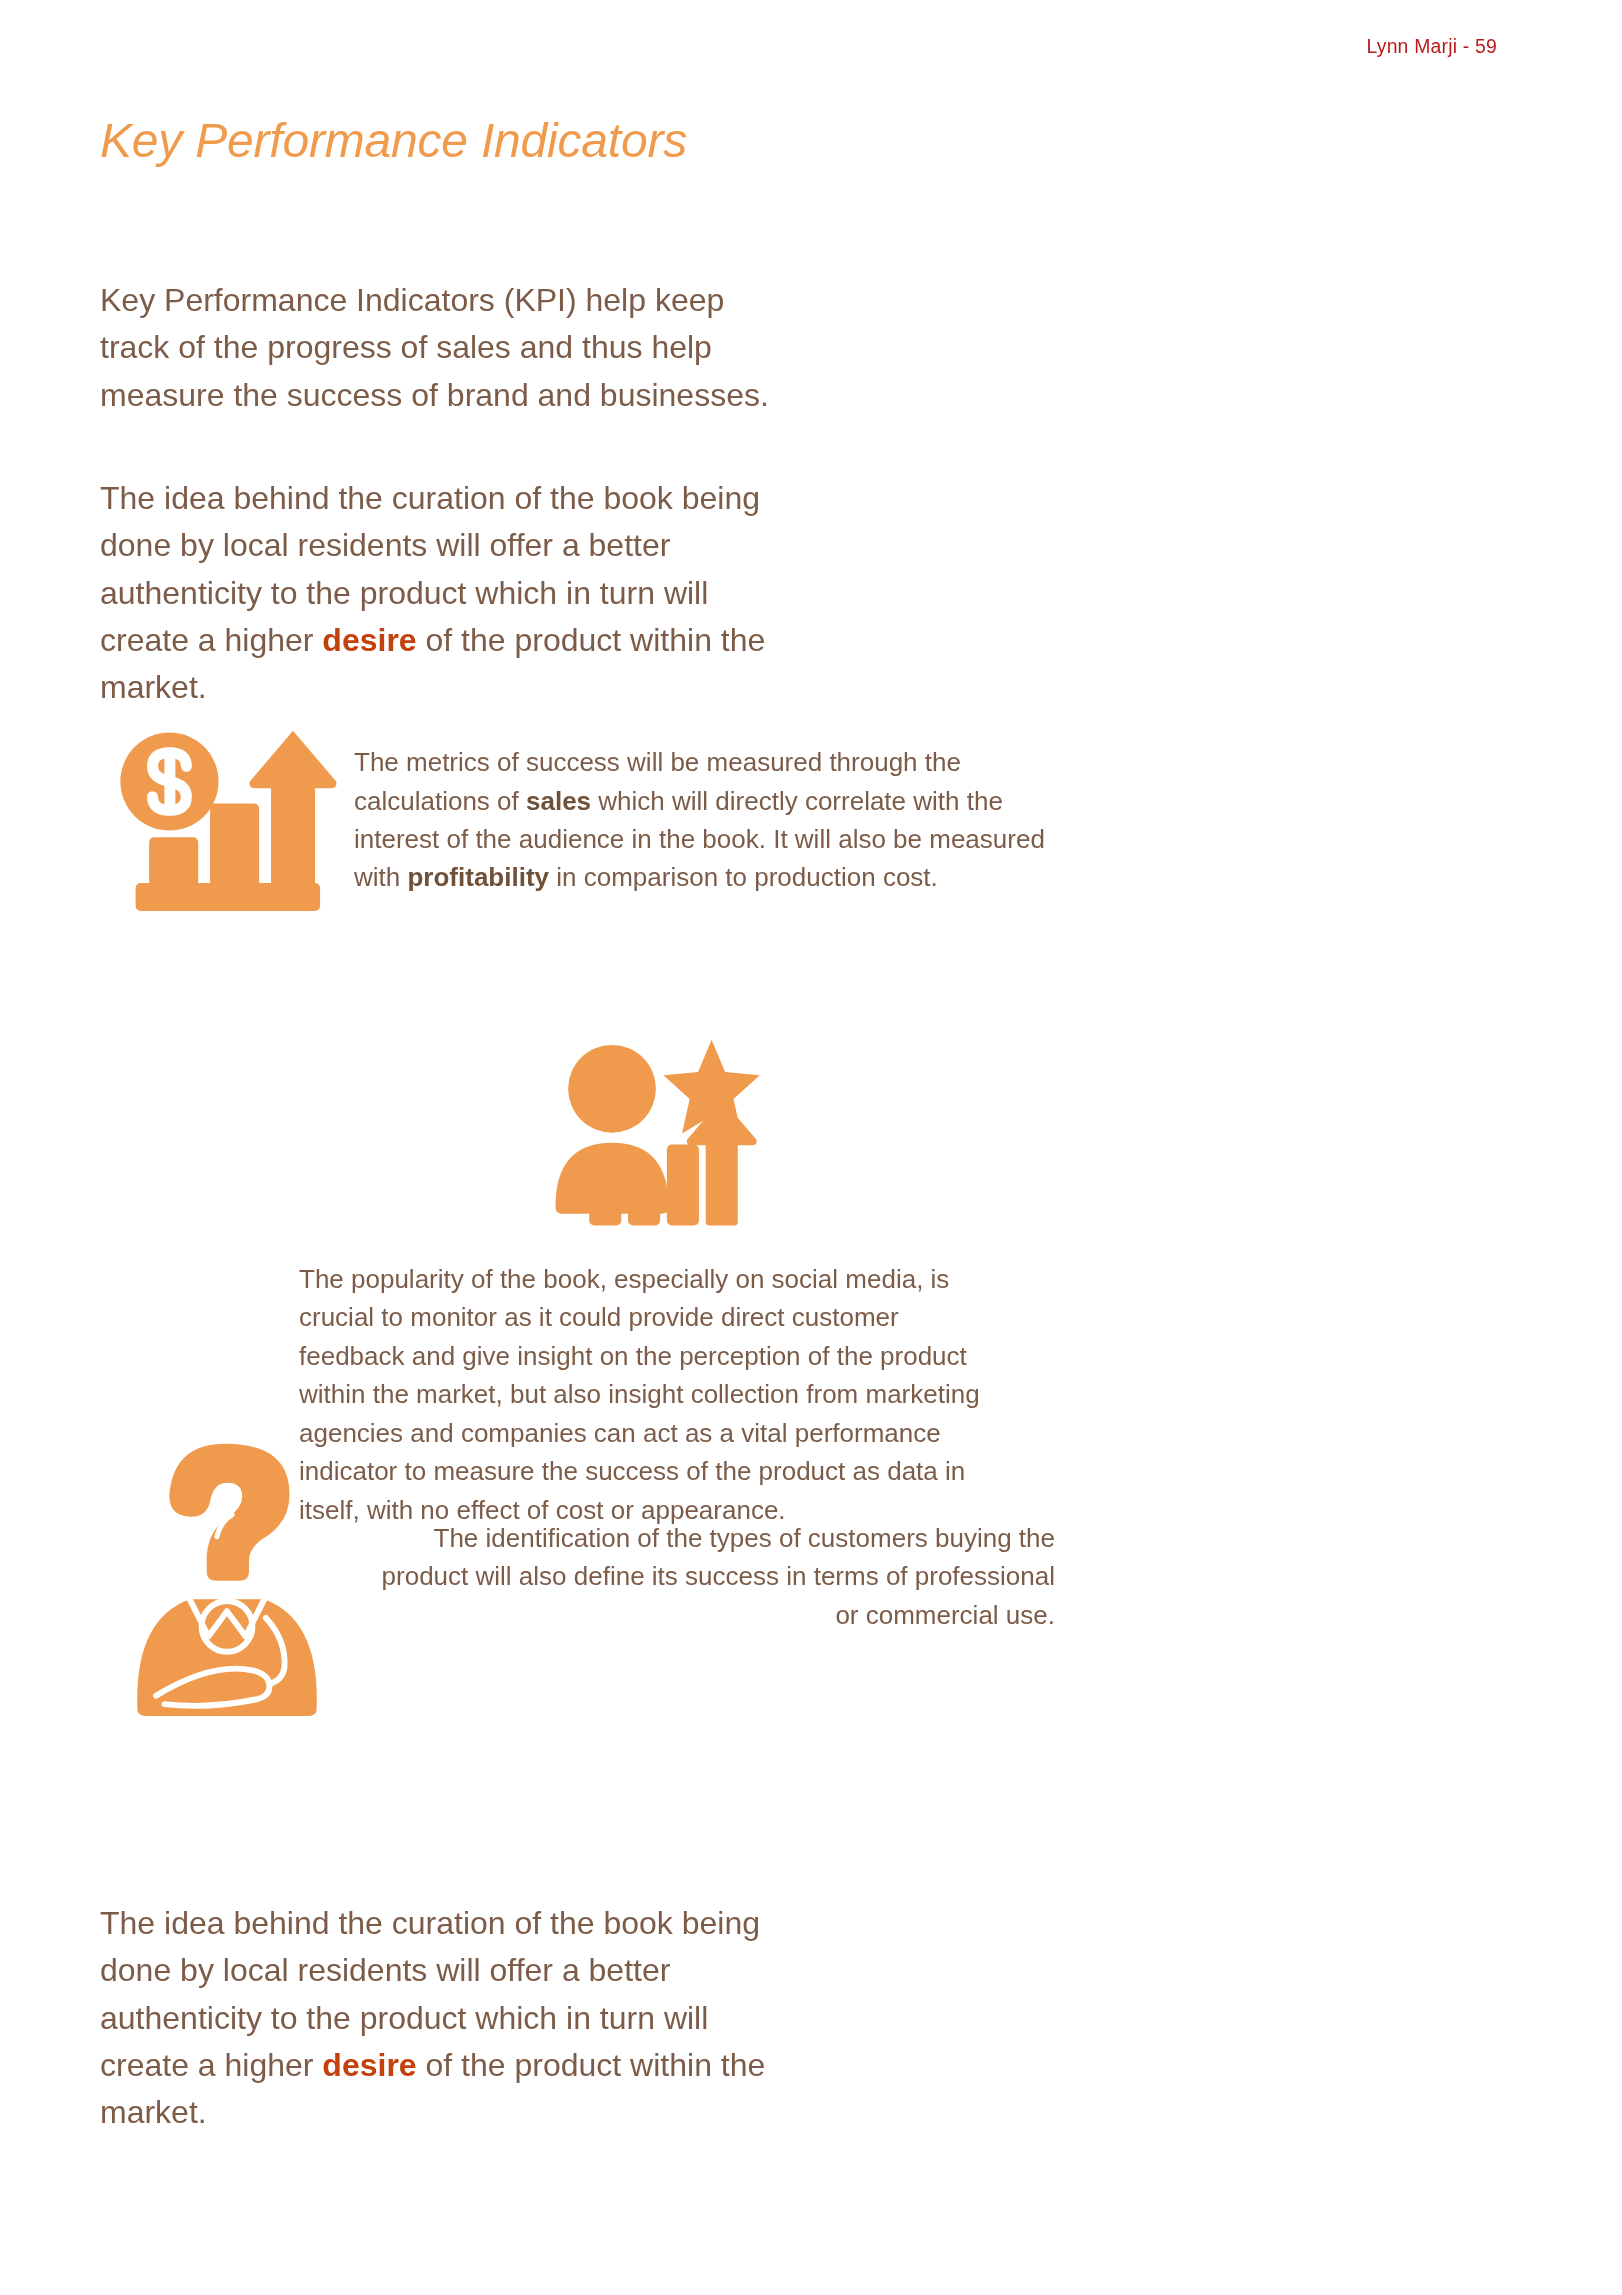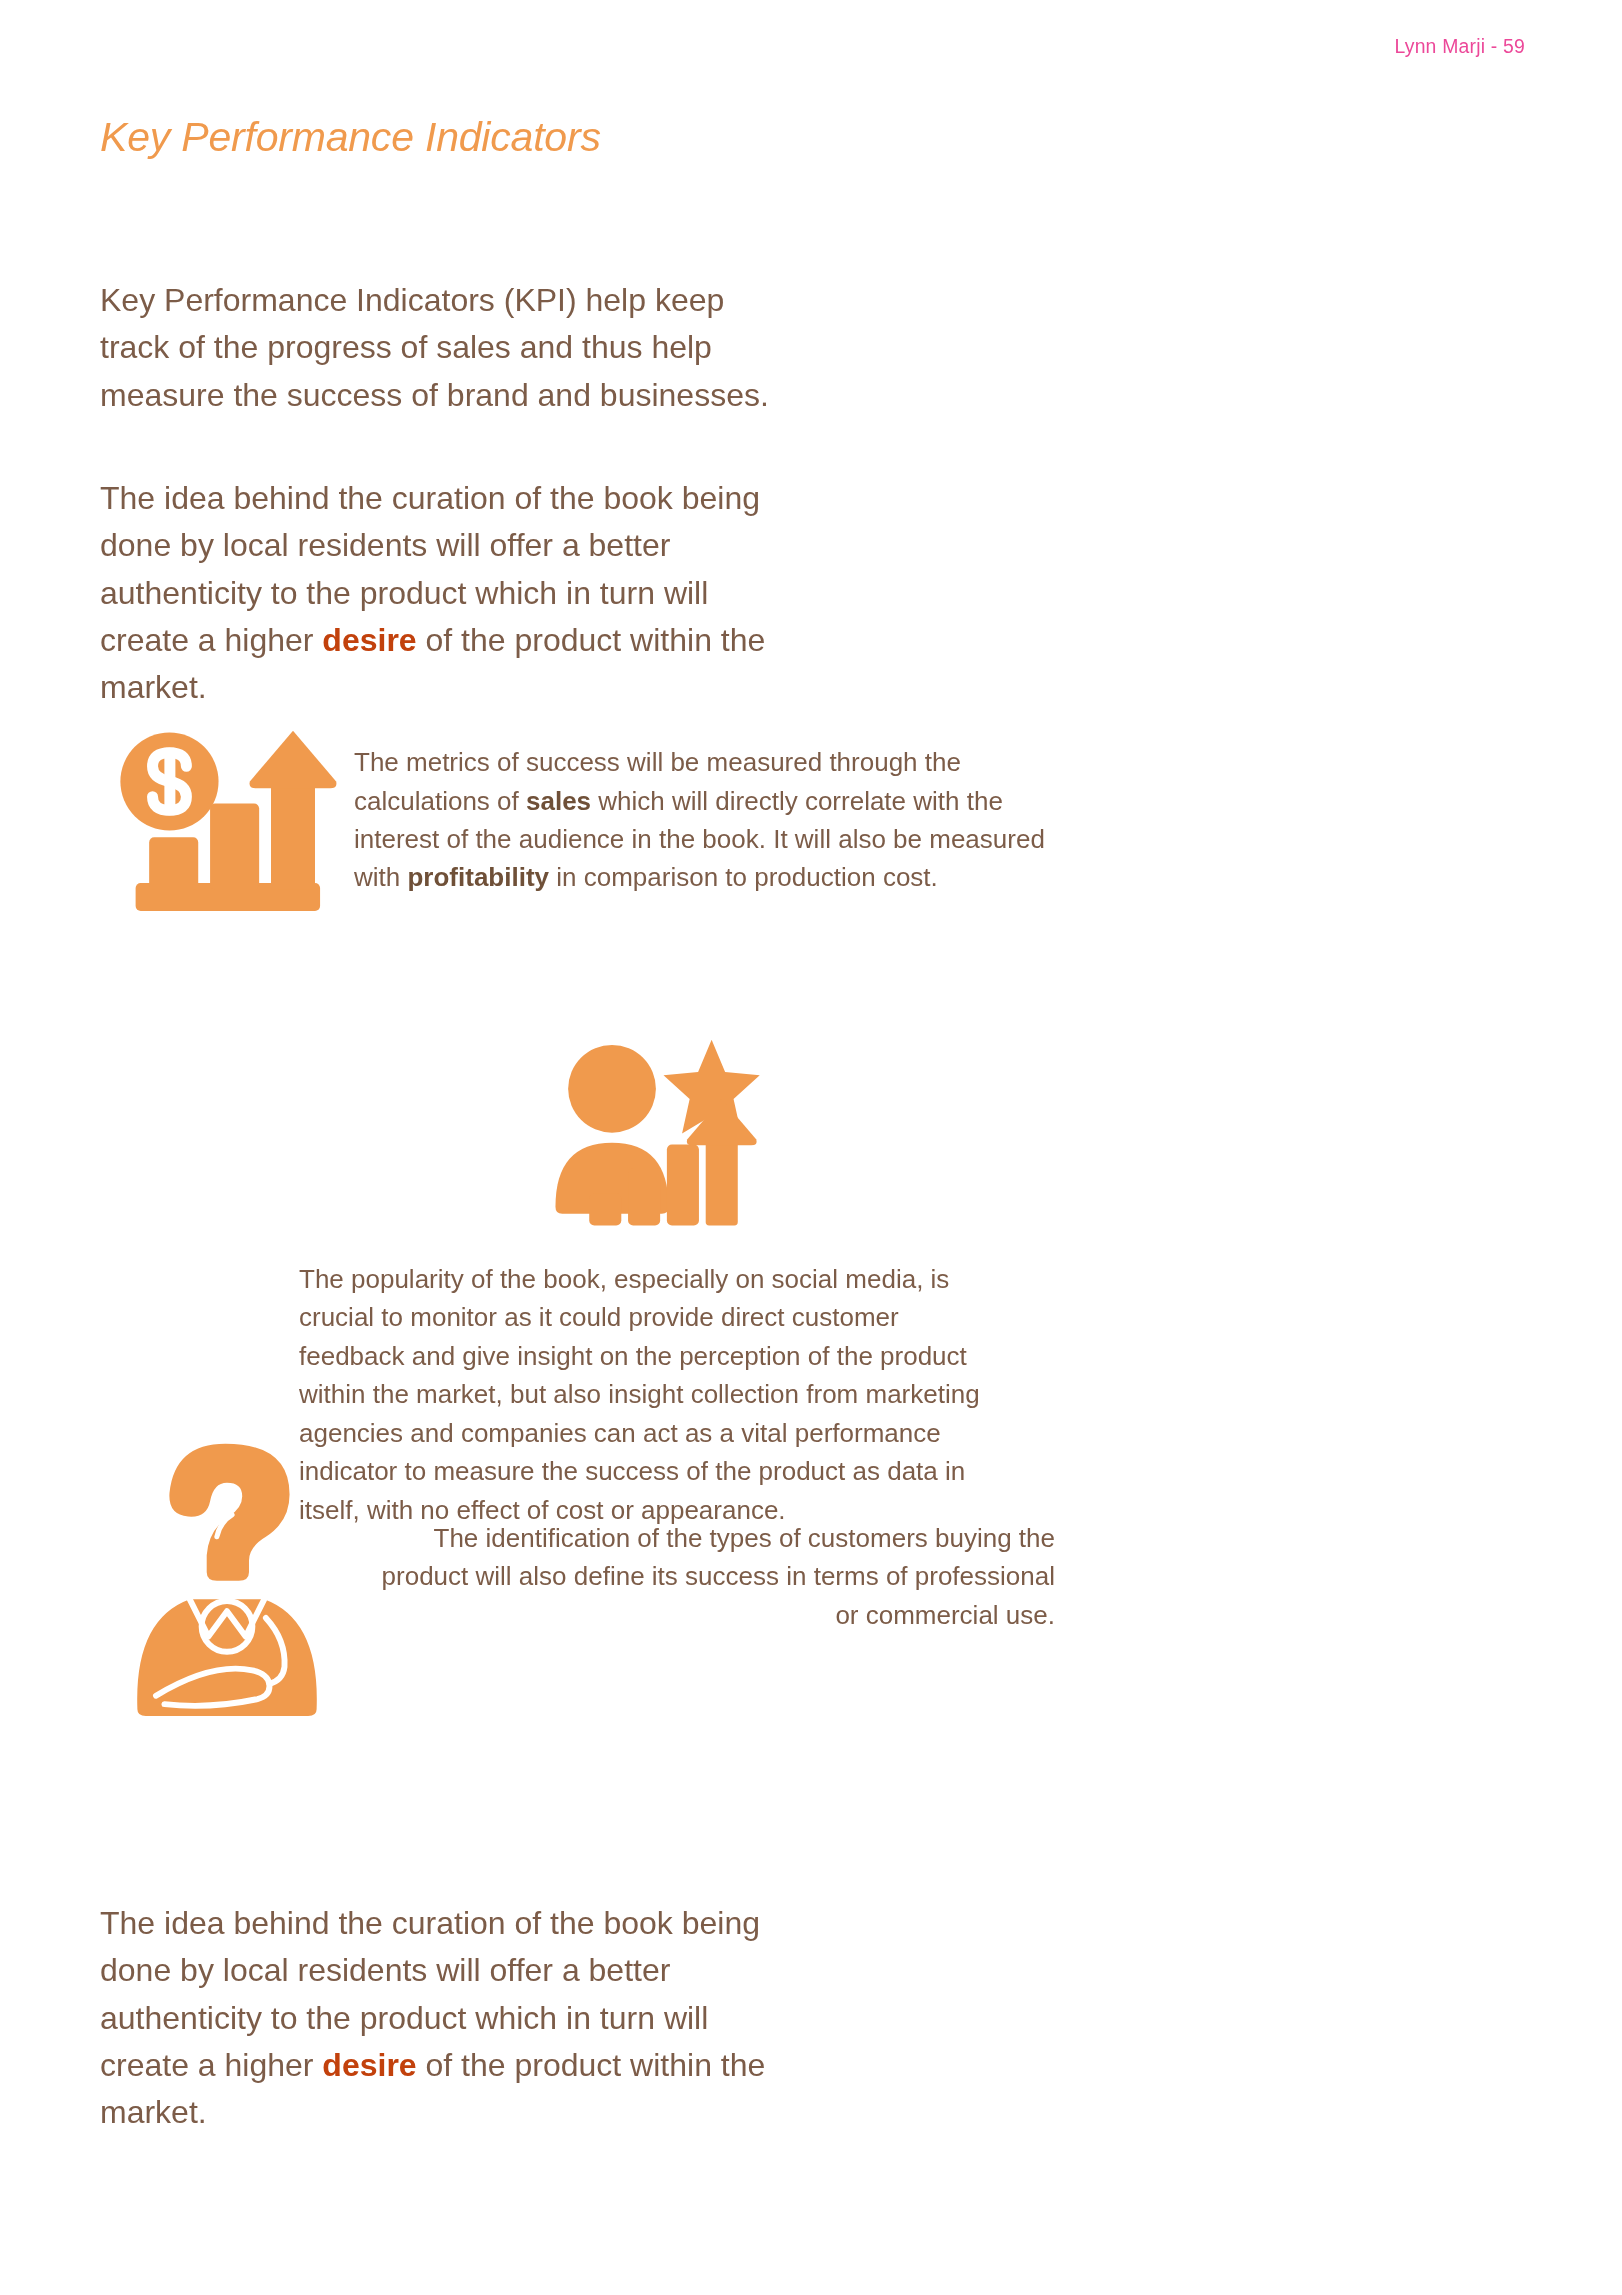--- a/index.html
+++ b/index.html
@@ -12,44 +12,44 @@
     height: 2295px;
     position: relative;
     font-family: "Liberation Sans", sans-serif;
     -webkit-font-smoothing: antialiased;
   }
 
   
   .page-header {
     position: absolute;
     top: 35px;
-    right: 98px;
+    right: 126px;
     font-size: 19.4px;
-    color: #ec4899;
+    color: #b91c1c;
     letter-spacing: 0.2px;
     white-space: nowrap;
   }
 
   
   .title-block {
     position: absolute;
     top: 100px;
     left: 100px;
     width: 1183px;
   }
   .page-title {
     font-size: 56px;
     font-weight: bold;
     color: #F09A4D;
     line-height: 1.05;
     letter-spacing: -0.4px;
     margin: 0;
   }
   .page-subtitle {
-    font-size: 41px;
+    font-size: 48px;
     font-style: italic;
     font-weight: 400;
     color: #F09A4D;
     line-height: 1.1;
     margin: 15px 0 0 0;
     letter-spacing: -0.2px;
   }
 
   
   .body-text {

